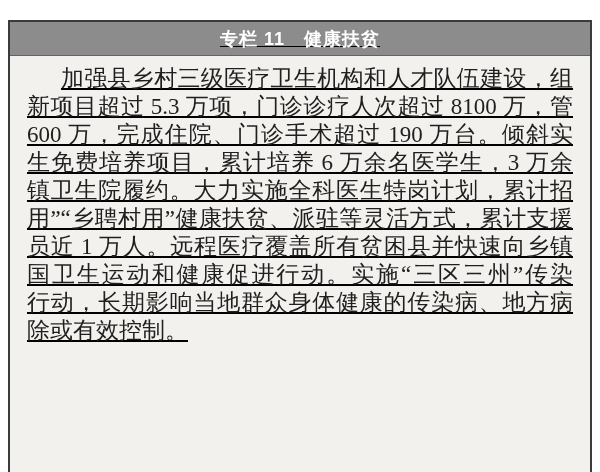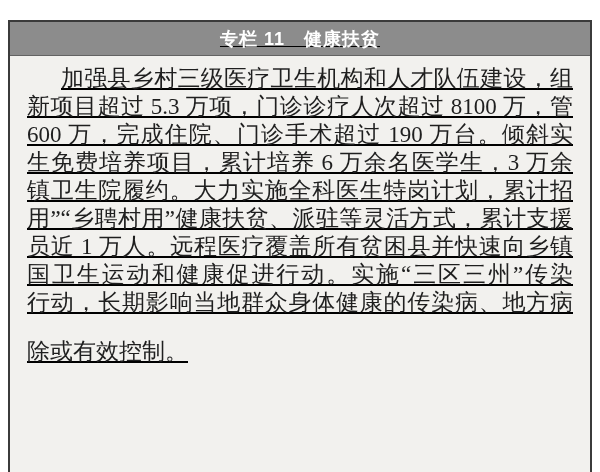--- a/index.html
+++ b/index.html
@@ -56,21 +56,20 @@
     text-align-last: justify;
     text-justify: inter-character;
     white-space: normal;
   }
   .line.first {
     text-indent: 34px;
   }
   .line.last {
     text-align: right;
     text-align-last: left;
-    margin-top: 21px;
   }
 </style>
 </head>
 <body>
 
 <div class="page">
   <div class="panel">
     <div class="panel-header">
       <span class="panel-title">专栏 11　健康扶贫</span>
     </div>

